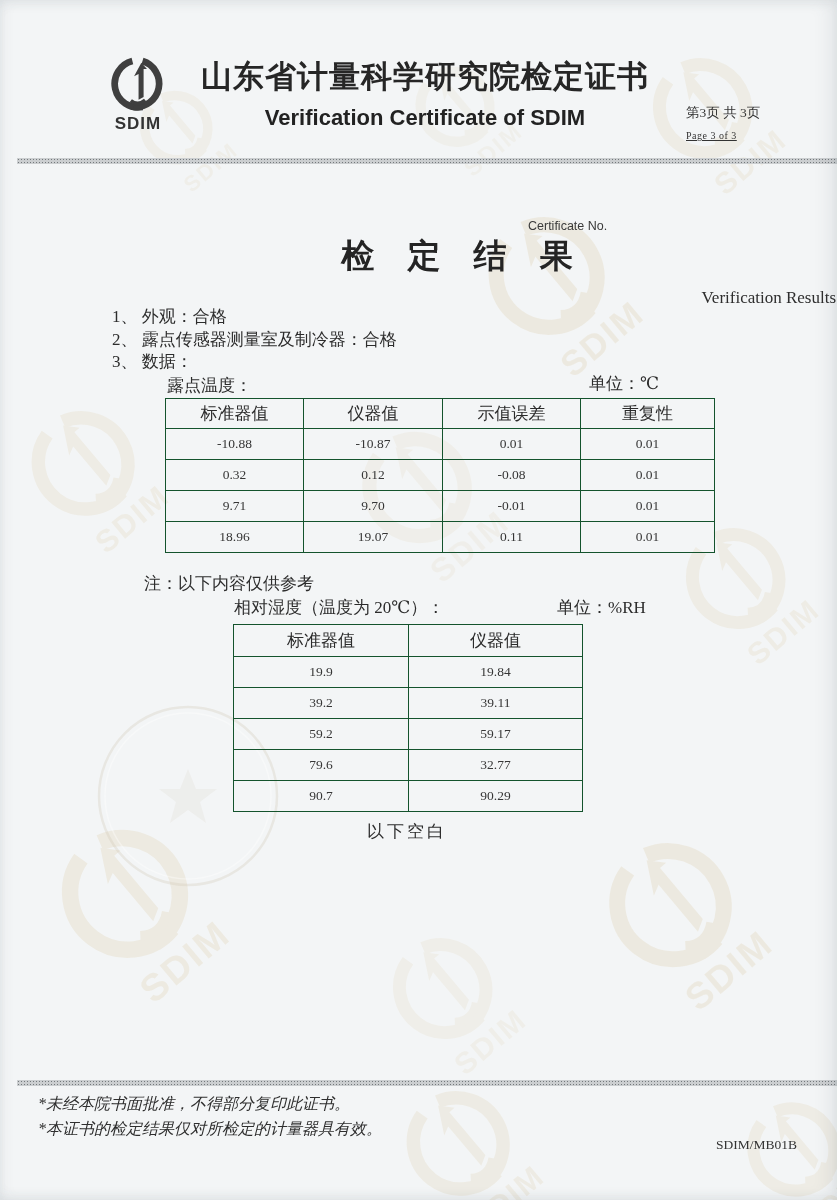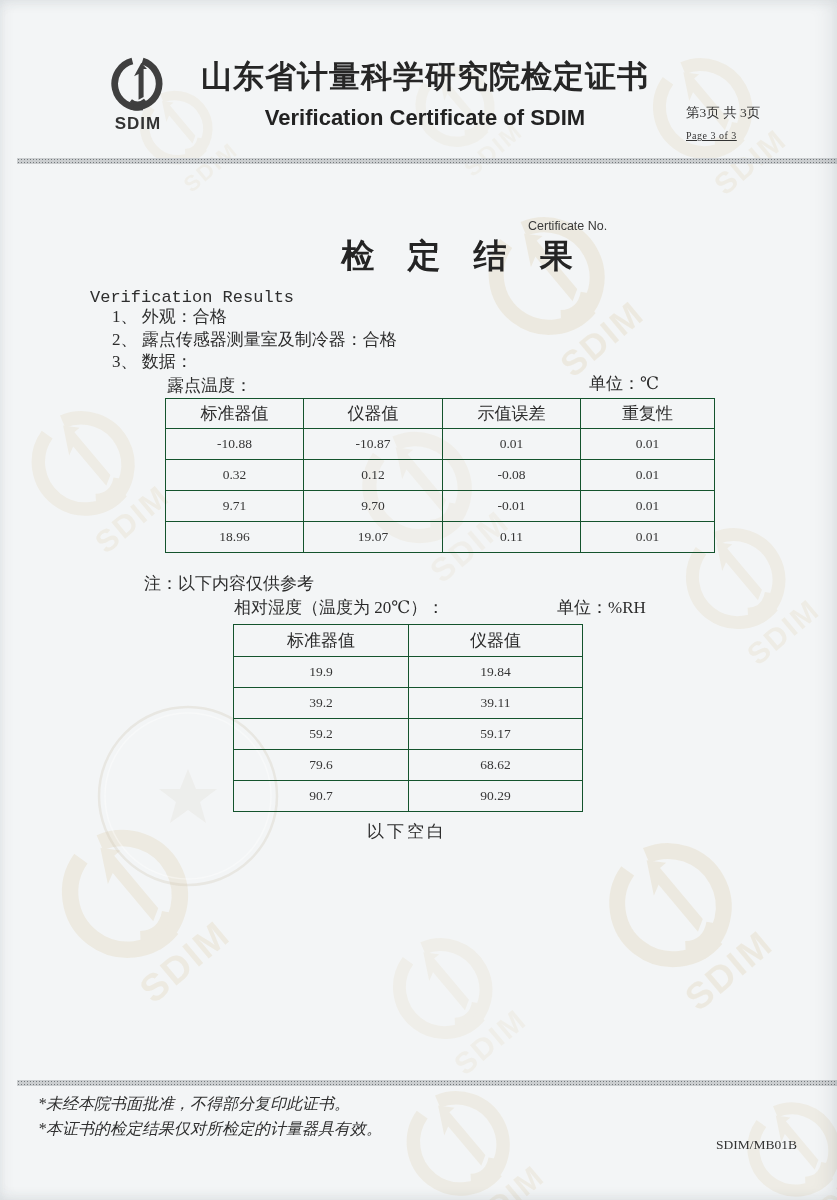--- a/index.html
+++ b/index.html
@@ -43,22 +43,22 @@
   .rule-top{top:158px;} .rule-bottom{top:1080px;}
   
   .cert-line{left:516px;top:185px;font-size:17px;}
   .cert-value{font-size:19px;letter-spacing:.5px;color:#262626;}
   .cert-en{left:528px;top:219px;font-family:"Liberation Sans","DejaVu Sans",sans-serif;
       font-size:12.5px;color:#3a3a3a;}
   
   .res-title{left:90px;top:234px;width:746px;text-align:center;
       font-family:"Liberation Sans","DejaVu Sans",sans-serif;
       font-size:33px;font-weight:bold;letter-spacing:12px;color:#242424;}
-  .res-en{left:90px;top:288px;width:746px;text-align:left;
-      font-family:Liberation Mono, monospace;font-size:17px;color:#2e2e2e;}
+  .res-en{left:90px;top:288px;width:746px;text-align:right;
+      font-family:Liberation Serif, serif;font-size:17px;color:#2e2e2e;}
   .res-list{left:112px;top:306px;font-size:17px;line-height:22.5px;}
   .res-list div{white-space:pre;}
   
   .dew-label{left:167px;top:374px;font-size:17px;}
   .dew-unit{left:589px;top:372px;font-size:17px;}
   .note-line{left:144px;top:572px;font-size:17px;}
   .hum-label{left:234px;top:596px;font-size:17px;}
   .hum-unit{left:557px;top:596px;font-size:17px;}
   .end-note{left:233px;top:820px;width:348px;text-align:center;
       font-size:17px;letter-spacing:3px;}
@@ -295,21 +295,21 @@
       <tr>
         <td>39.2</td>
         <td>39.11</td>
       </tr>
       <tr>
         <td>59.2</td>
         <td>59.17</td>
       </tr>
       <tr>
         <td>79.6</td>
-        <td>68.62</td>
+        <td>32.77</td>
       </tr>
       <tr>
         <td>90.7</td>
         <td>90.29</td>
       </tr>
     </tbody>
   </table>
 
   <div class="abs end-note">以下空白</div>
 

